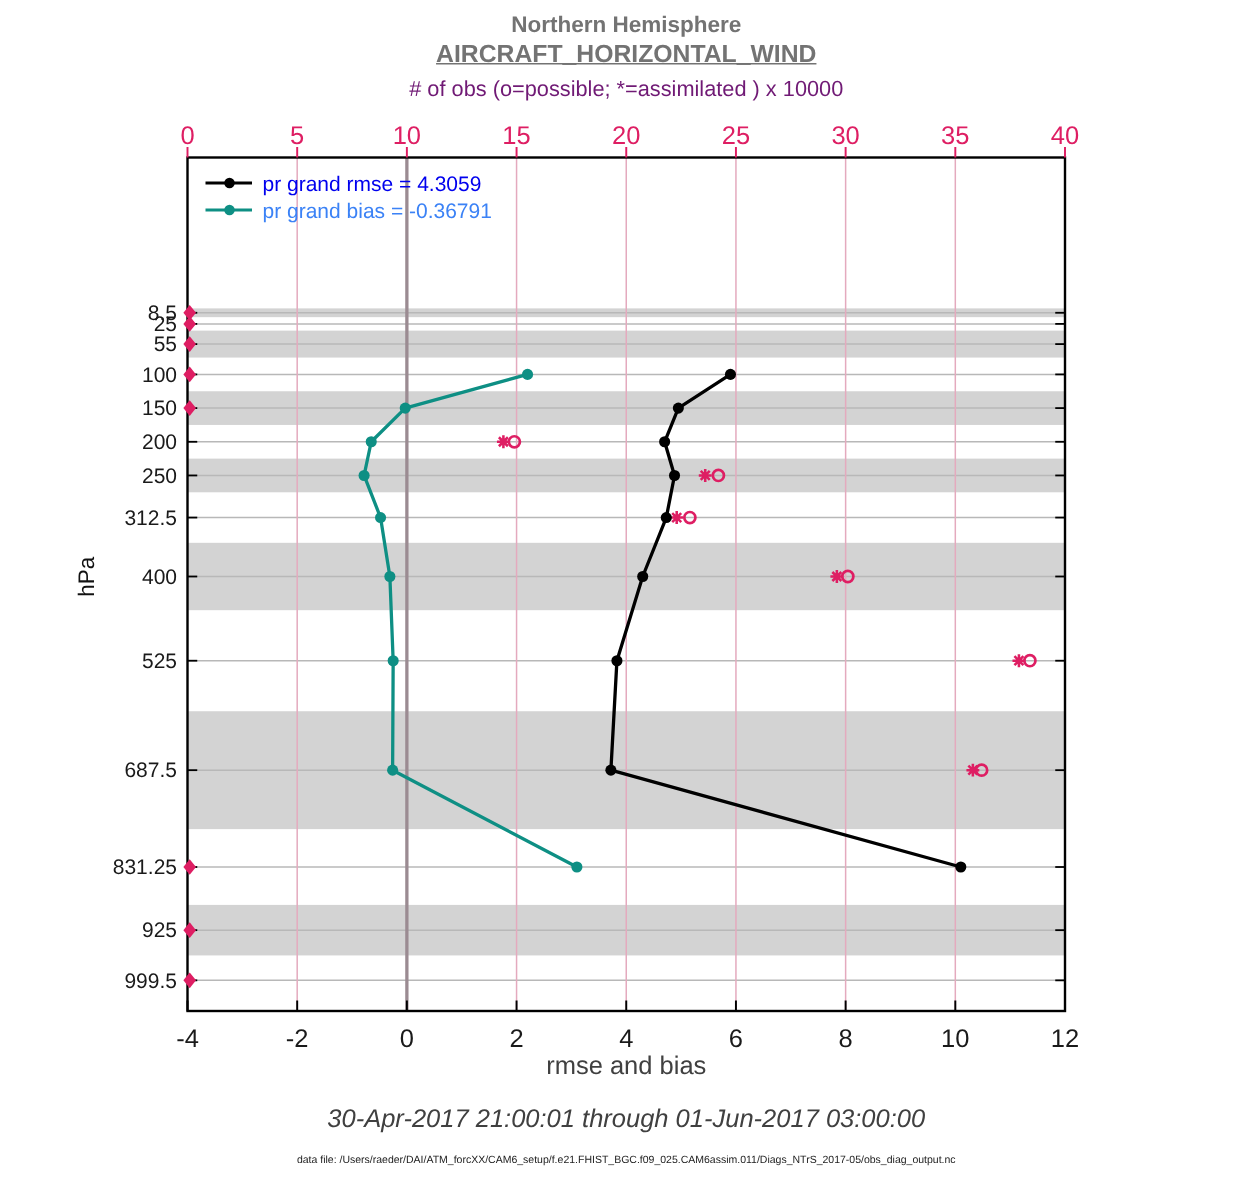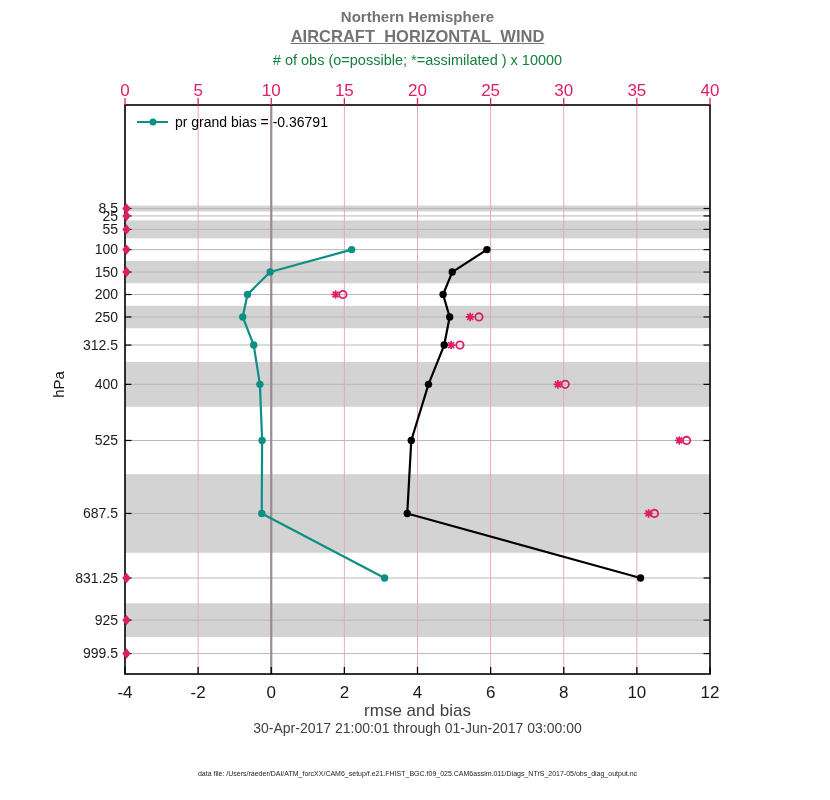--- a/index.html
+++ b/index.html
@@ -9,30 +9,30 @@
   #title2 { top:27px; font-size:16.5px; font-weight:bold;text-decoration:underline; }
   #obstitle { top:52px; font-size:14.5px; font-weight:normal; }
   #plot-svg { position:absolute; left:0; top:0; }
   .legend { position:absolute; left:137px; top:113px; }
   .legend-row { height:18px; display:flex; align-items:center; }
   .swatch { display:inline-block; width:31px; height:2.5px; position:relative; margin-right:7px; }
   .swatch .dot { position:absolute; left:50%; top:50%; transform:translate(-50%,-50%); width:7px; height:7px; border-radius:50%; background:inherit; }
   .legend-text { font-size:14px; }
   .blabel { position:absolute; left:125px; width:585px; text-align:center; color:#404040; }
   #xlabel    { top:701px; font-size:17px; }
-  #timespan  { top:720px; font-size:14px; }
+  #timespan  { top:736px; font-size:17px;font-style:italic; }
   #datafile  { top:770px; font-size:7px; color:#222; }
   #ylabel { position:absolute; left:36px; top:376px; width:44px; text-align:center; font-size:15px; color:#111; transform:rotate(-90deg); }
 </style>
 </head>
 <body>
 
 <div class="hdr" id="title1">Northern Hemisphere</div>
 <div class="hdr" id="title2">AIRCRAFT_HORIZONTAL_WIND</div>
-<div class="hdr" id="obstitle" style="color: #15803d;"># of obs (o=possible; *=assimilated ) x 10000</div>
+<div class="hdr" id="obstitle" style="color: #701a75;"># of obs (o=possible; *=assimilated ) x 10000</div>
 
 <svg id="plot-svg" width="830" height="800" viewBox="0 0 830 800">
     <rect x="125" y="205.5966850828729" width="585" height="5.838200473559596" fill="#D3D3D3"></rect>
     <rect x="125" y="220.4167324388319" width="585" height="17.963693764798734" fill="#D3D3D3"></rect>
     <rect x="125" y="260.83504340962907" width="585" height="22.454617205998375" fill="#D3D3D3"></rect>
     <rect x="125" y="305.74427782162593" width="585" height="22.454617205998375" fill="#D3D3D3"></rect>
     <rect x="125" y="361.8808208366219" width="585" height="44.90923441199686" fill="#D3D3D3"></rect>
     <rect x="125" y="474.153906866614" width="585" height="78.59116022099448" fill="#D3D3D3"></rect>
     <rect x="125" y="603.267955801105" width="585" height="33.68192580899756" fill="#D3D3D3"></rect>
     <line x1="125" y1="208.5157853196527" x2="710" y2="208.5157853196527" stroke="#B8B8B8" stroke-width="1"></line>
@@ -173,23 +173,29 @@
     <circle cx="242.73125" cy="316.9715864246251" r="3.7" fill="#0E8F84"></circle>
     <circle cx="253.7" cy="345.03985793212314" r="3.7" fill="#0E8F84"></circle>
     <circle cx="259.915625" cy="384.33543804262035" r="3.7" fill="#0E8F84"></circle>
     <circle cx="262.109375" cy="440.4719810576164" r="3.7" fill="#0E8F84"></circle>
     <circle cx="261.74375" cy="513.4494869771113" r="3.7" fill="#0E8F84"></circle>
     <circle cx="384.59375" cy="578.0065114443566" r="3.7" fill="#0E8F84"></circle>
   </svg>
 
 <div class="legend">
   <div class="legend-row">
+    <span class="swatch" id="sw-rmse" style="background: rgb(0, 0, 0);">
+        <span class="dot"></span>
+      </span>
+    <span class="legend-text" id="lt-rmse" style="color: rgb(0, 0, 238);">pr grand rmse = 4.3059</span>
+  </div>
+  <div class="legend-row">
     <span class="swatch" id="sw-bias" style="background: rgb(14, 143, 132);">
         <span class="dot"></span>
       </span>
-    <span class="legend-text" id="lt-bias" style="color: #000000;">pr grand bias = -0.36791</span>
+    <span class="legend-text" id="lt-bias" style="color: #3b82f6;">pr grand bias = -0.36791</span>
   </div>
 </div>
 
 <div id="ylabel">hPa</div>
 <div class="blabel" id="xlabel">rmse and bias</div>
 <div class="blabel" id="timespan">30-Apr-2017 21:00:01 through 01-Jun-2017 03:00:00</div>
 <div class="blabel" id="datafile">data file: /Users/raeder/DAI/ATM_forcXX/CAM6_setup/f.e21.FHIST_BGC.f09_025.CAM6assim.011/Diags_NTrS_2017-05/obs_diag_output.nc</div>
 
 </body></html>

